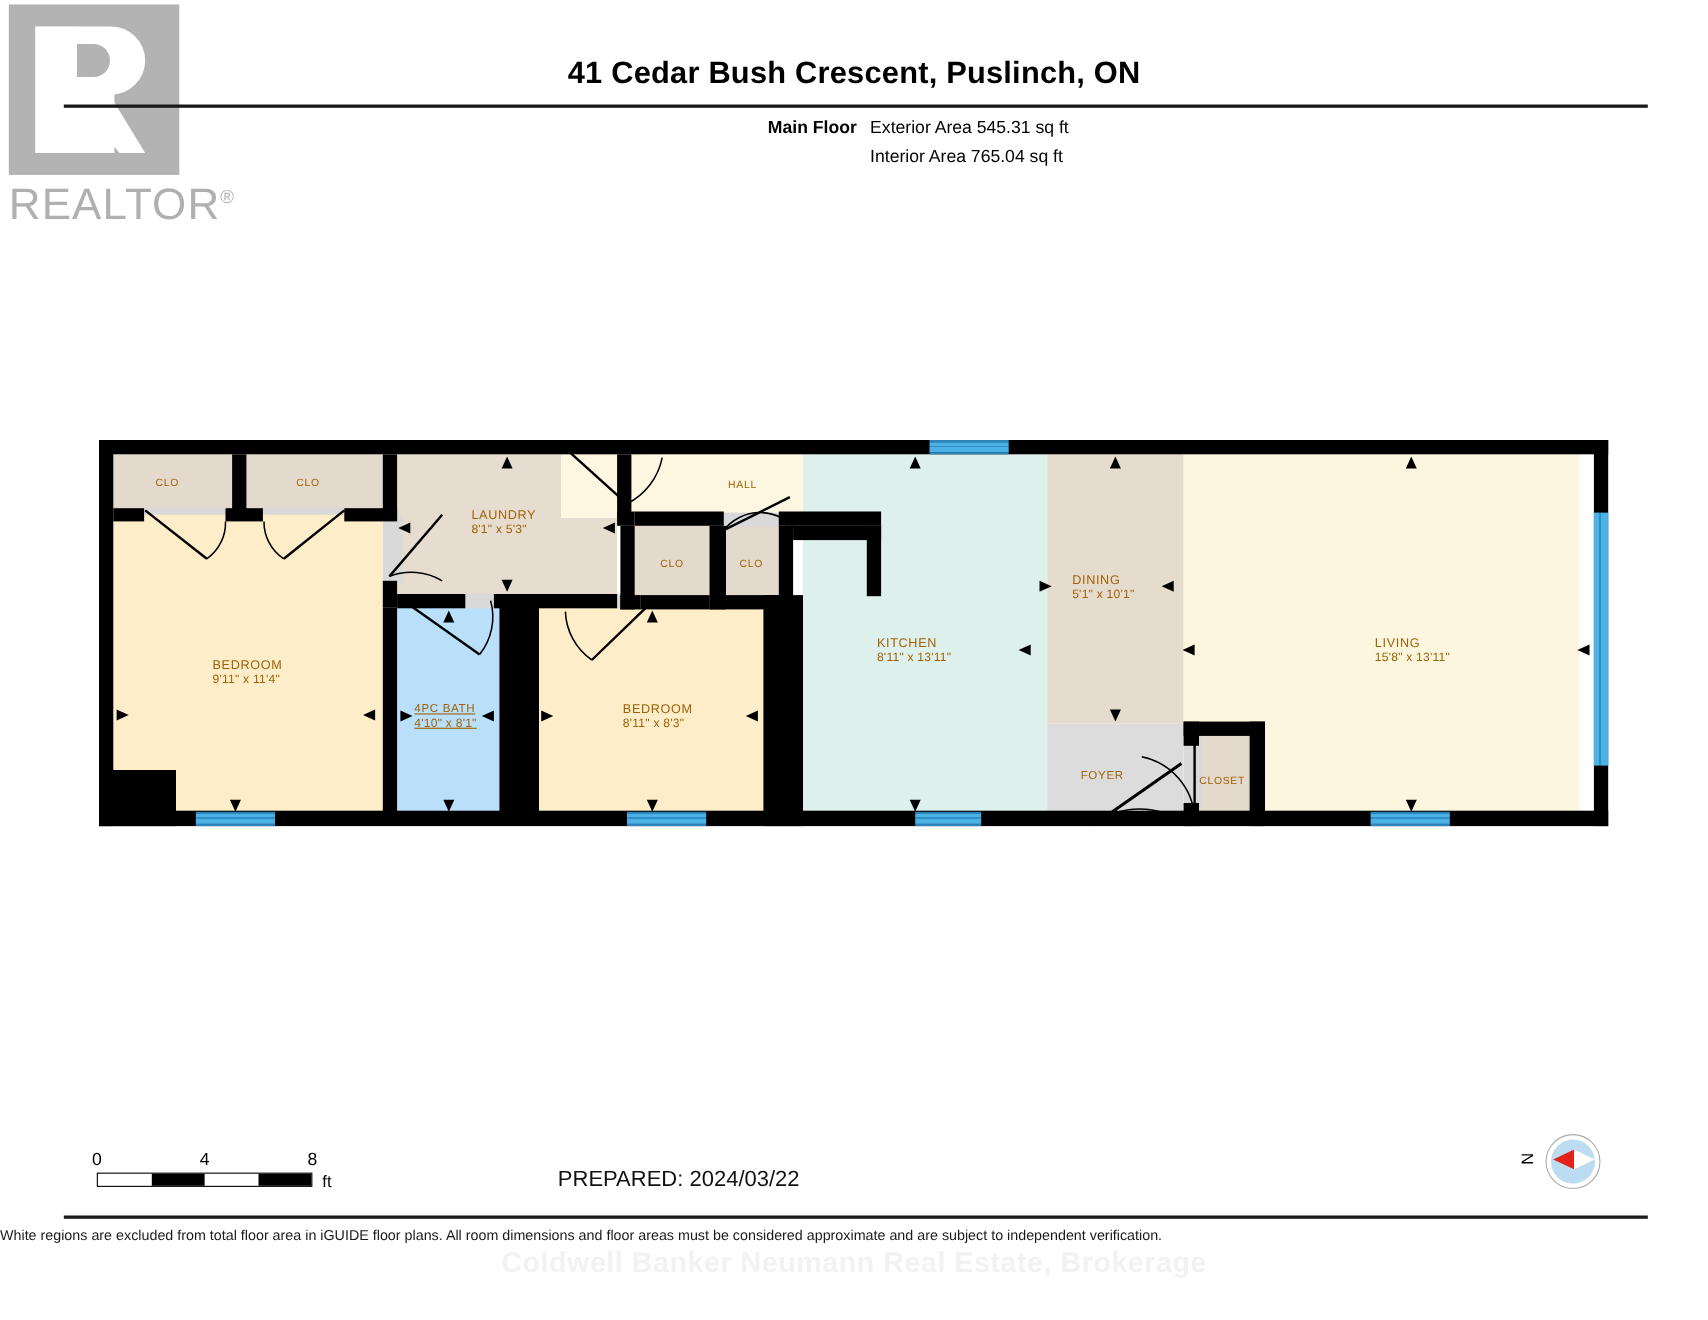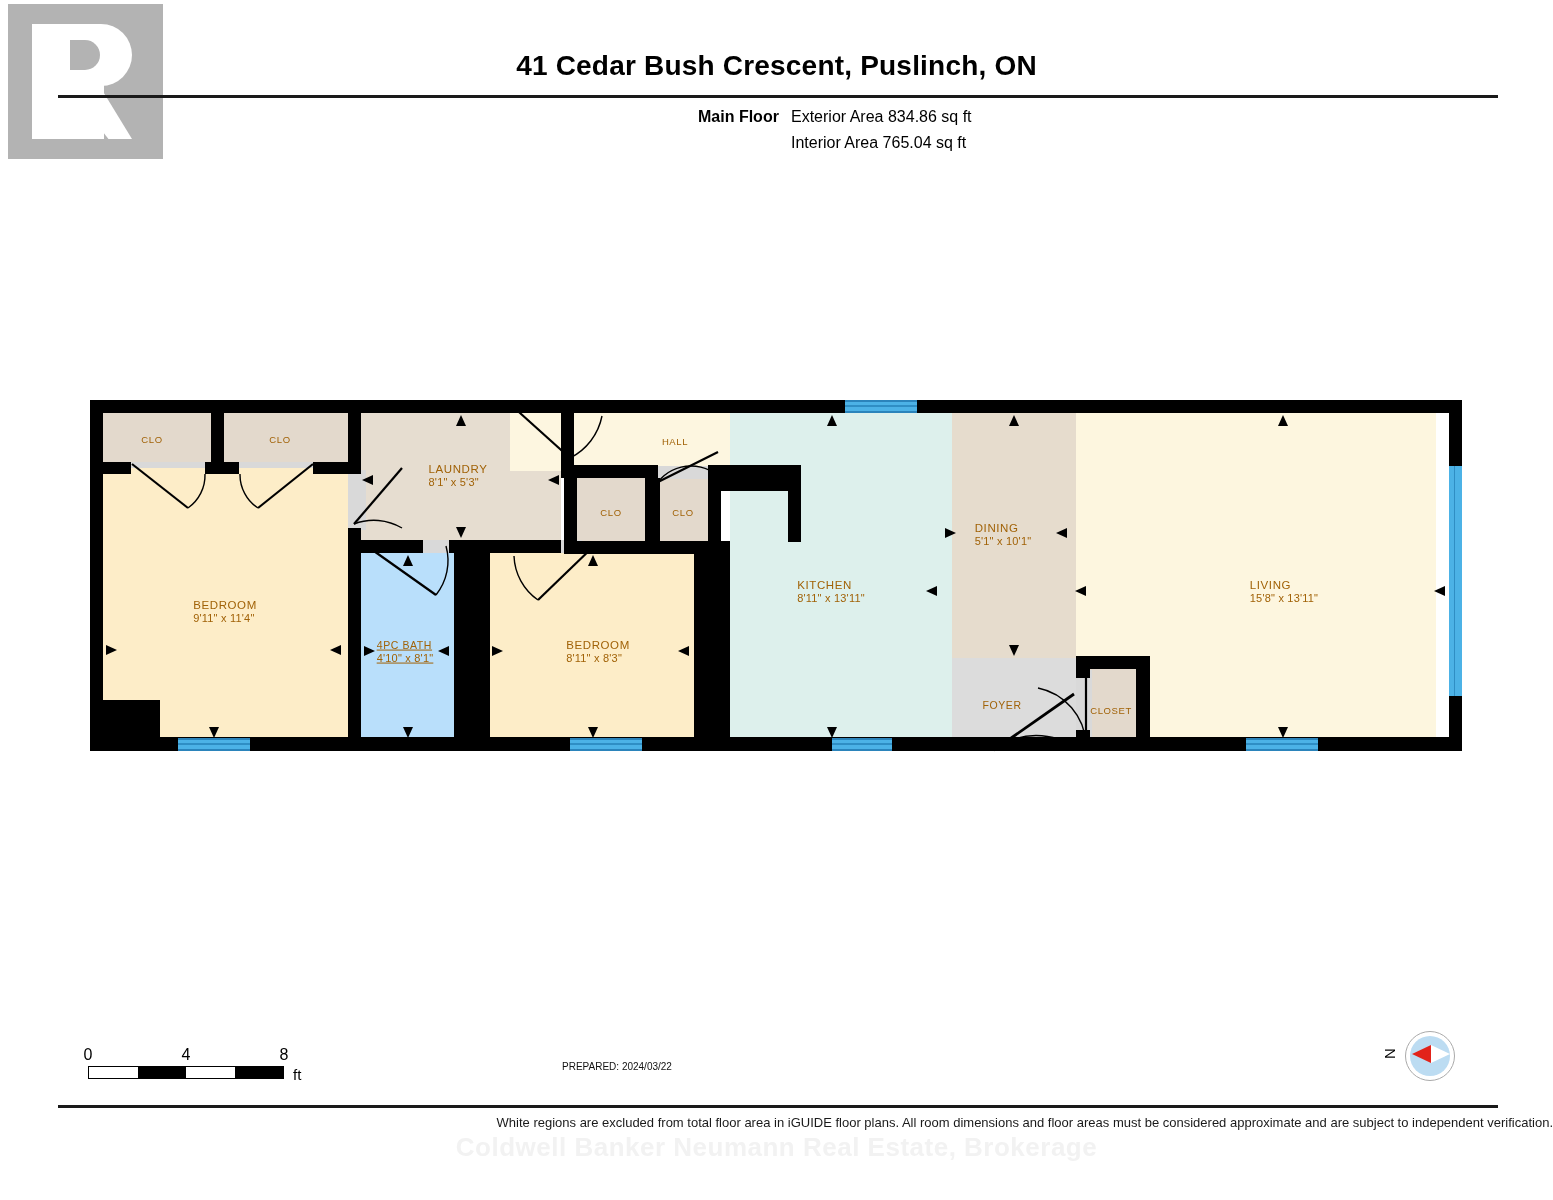--- a/index.html
+++ b/index.html
@@ -199,21 +199,21 @@
   #scalebar .unit {
     position: absolute; left: 205px; top: 20px;
     font-size: 15px; color: #000;
   }
 
   
   #prepared {
     position: absolute;
     left: 0; top: 1061px;
     width: 1234px; text-align: center;
-    font-size: 10px; color: #111;
+    font-size: 20px; color: #111;
   }
 
   
   #compass { position: absolute; left: 1380px; top: 1031px; width: 115px; height: 50px; }
   #compass .ring {
     position: absolute; left: 25px; top: 0;
     width: 50px; height: 50px; border-radius: 50%;
     border: 1.5px solid #aaa; background: #fff;
     box-sizing: border-box;
   }
@@ -242,21 +242,21 @@
     transform: rotate(-90deg);
   }
 
   
   #footer-rule {
     position: absolute; left: 58px; top: 1105px;
     width: 1440px; height: 2.5px; background: #1a1a1a;
   }
   #footer-note {
     position: absolute; left: 0; top: 1115px;
-    width: 1553px; text-align: right;
+    width: 1553px; text-align: left;
     font-size: 13px; color: #1a1a1a;
   }
   #watermark {
     position: absolute; left: 0; top: 1132px;
     width: 1553px; text-align: center;
     font-size: 26px; font-weight: bold;
     color: #f2f2f2;
     letter-spacing: 0.5px;
   }
 </style>
@@ -264,29 +264,30 @@
 <body>
 
 <div id="realtor-logo">
   <div class="rl-mark">
     <div class="rl-bar"></div>
     <div class="rl-bowl"></div>
     <div class="rl-bowl-in"></div>
     <div class="rl-legfill"></div>
     <div class="rl-leg"></div>
   </div>
+  <div class="rl-word"><span>REALTOR</span><span class="rl-reg">®</span></div>
 </div>
 
 <div id="header-title">41 Cedar Bush Crescent, Puslinch, ON</div>
 <div id="title-rule"></div>
 
 <div id="area-block">
   <div class="row">
     <span class="floor-name">Main Floor</span>
-    <span class="area-val">Exterior Area 834.86 sq ft</span>
+    <span class="area-val">Exterior Area 545.31 sq ft</span>
   </div>
   <div class="row">
     <span class="floor-name"></span>
     <span class="area-val">Interior Area 765.04 sq ft</span>
   </div>
 </div>
 
 <div id="plan">
 
   <div class="rm f-clo" style="left:13px;  top:13px;  width:108px; height:55px;"></div>

